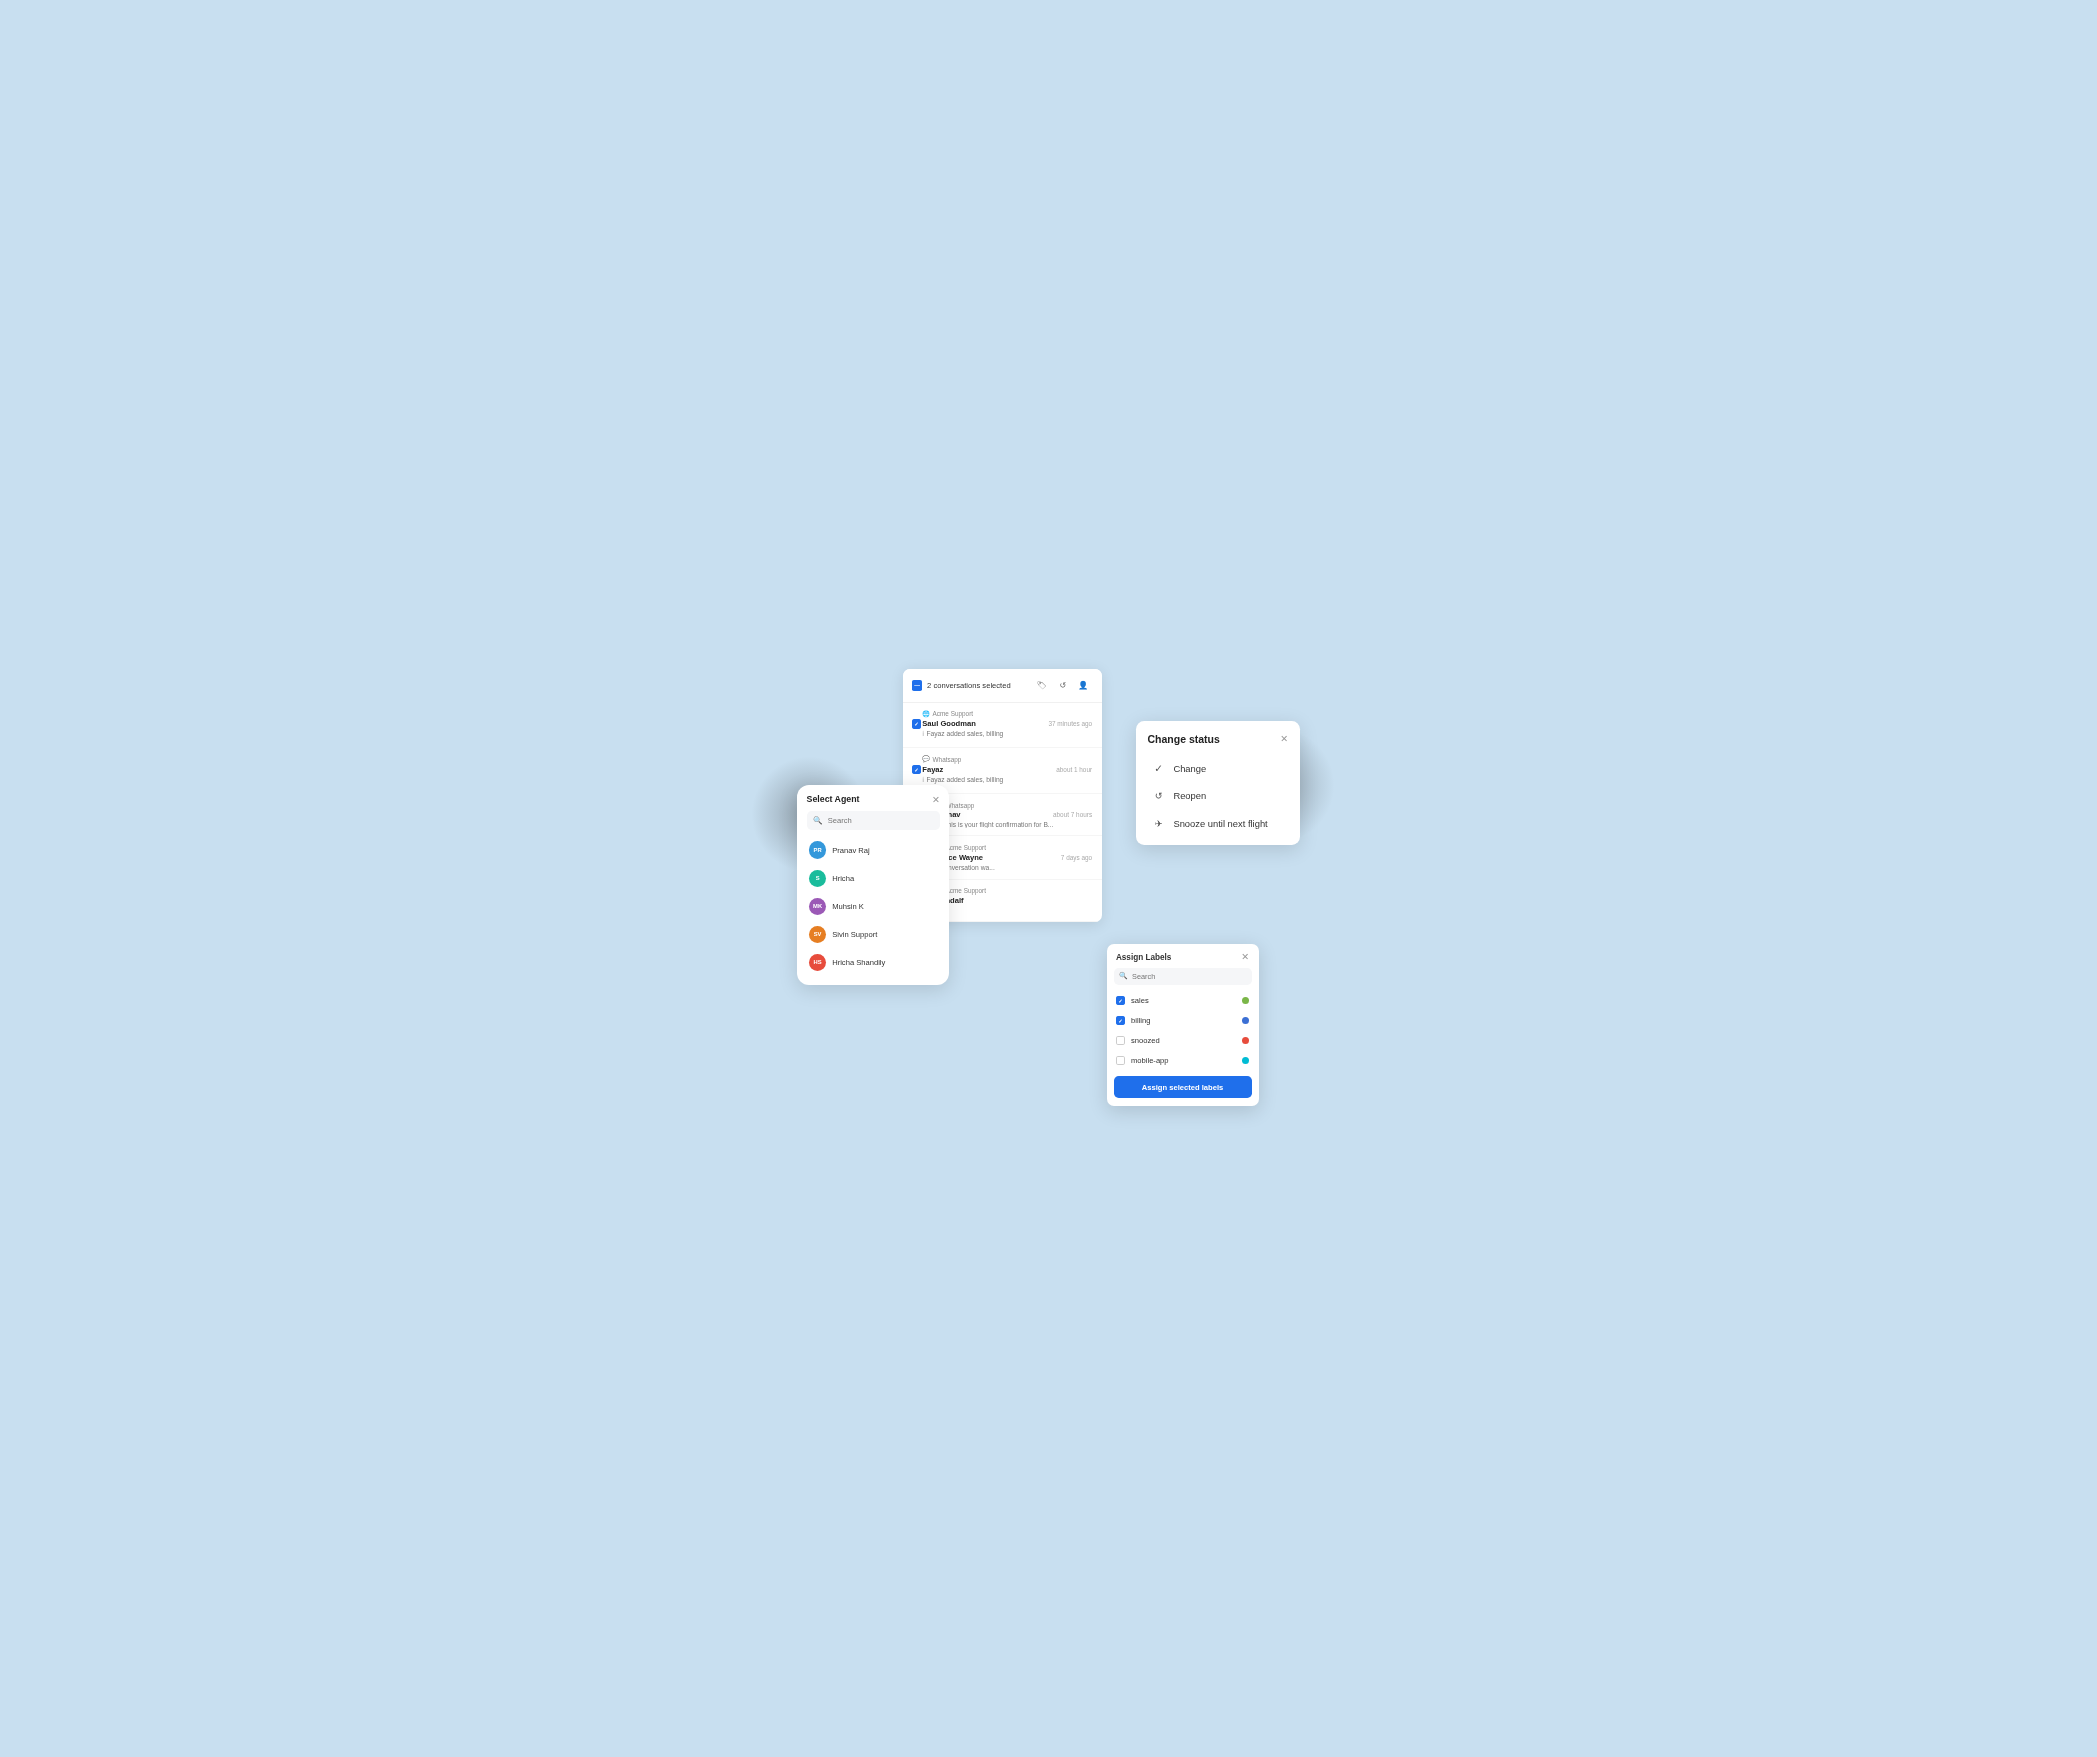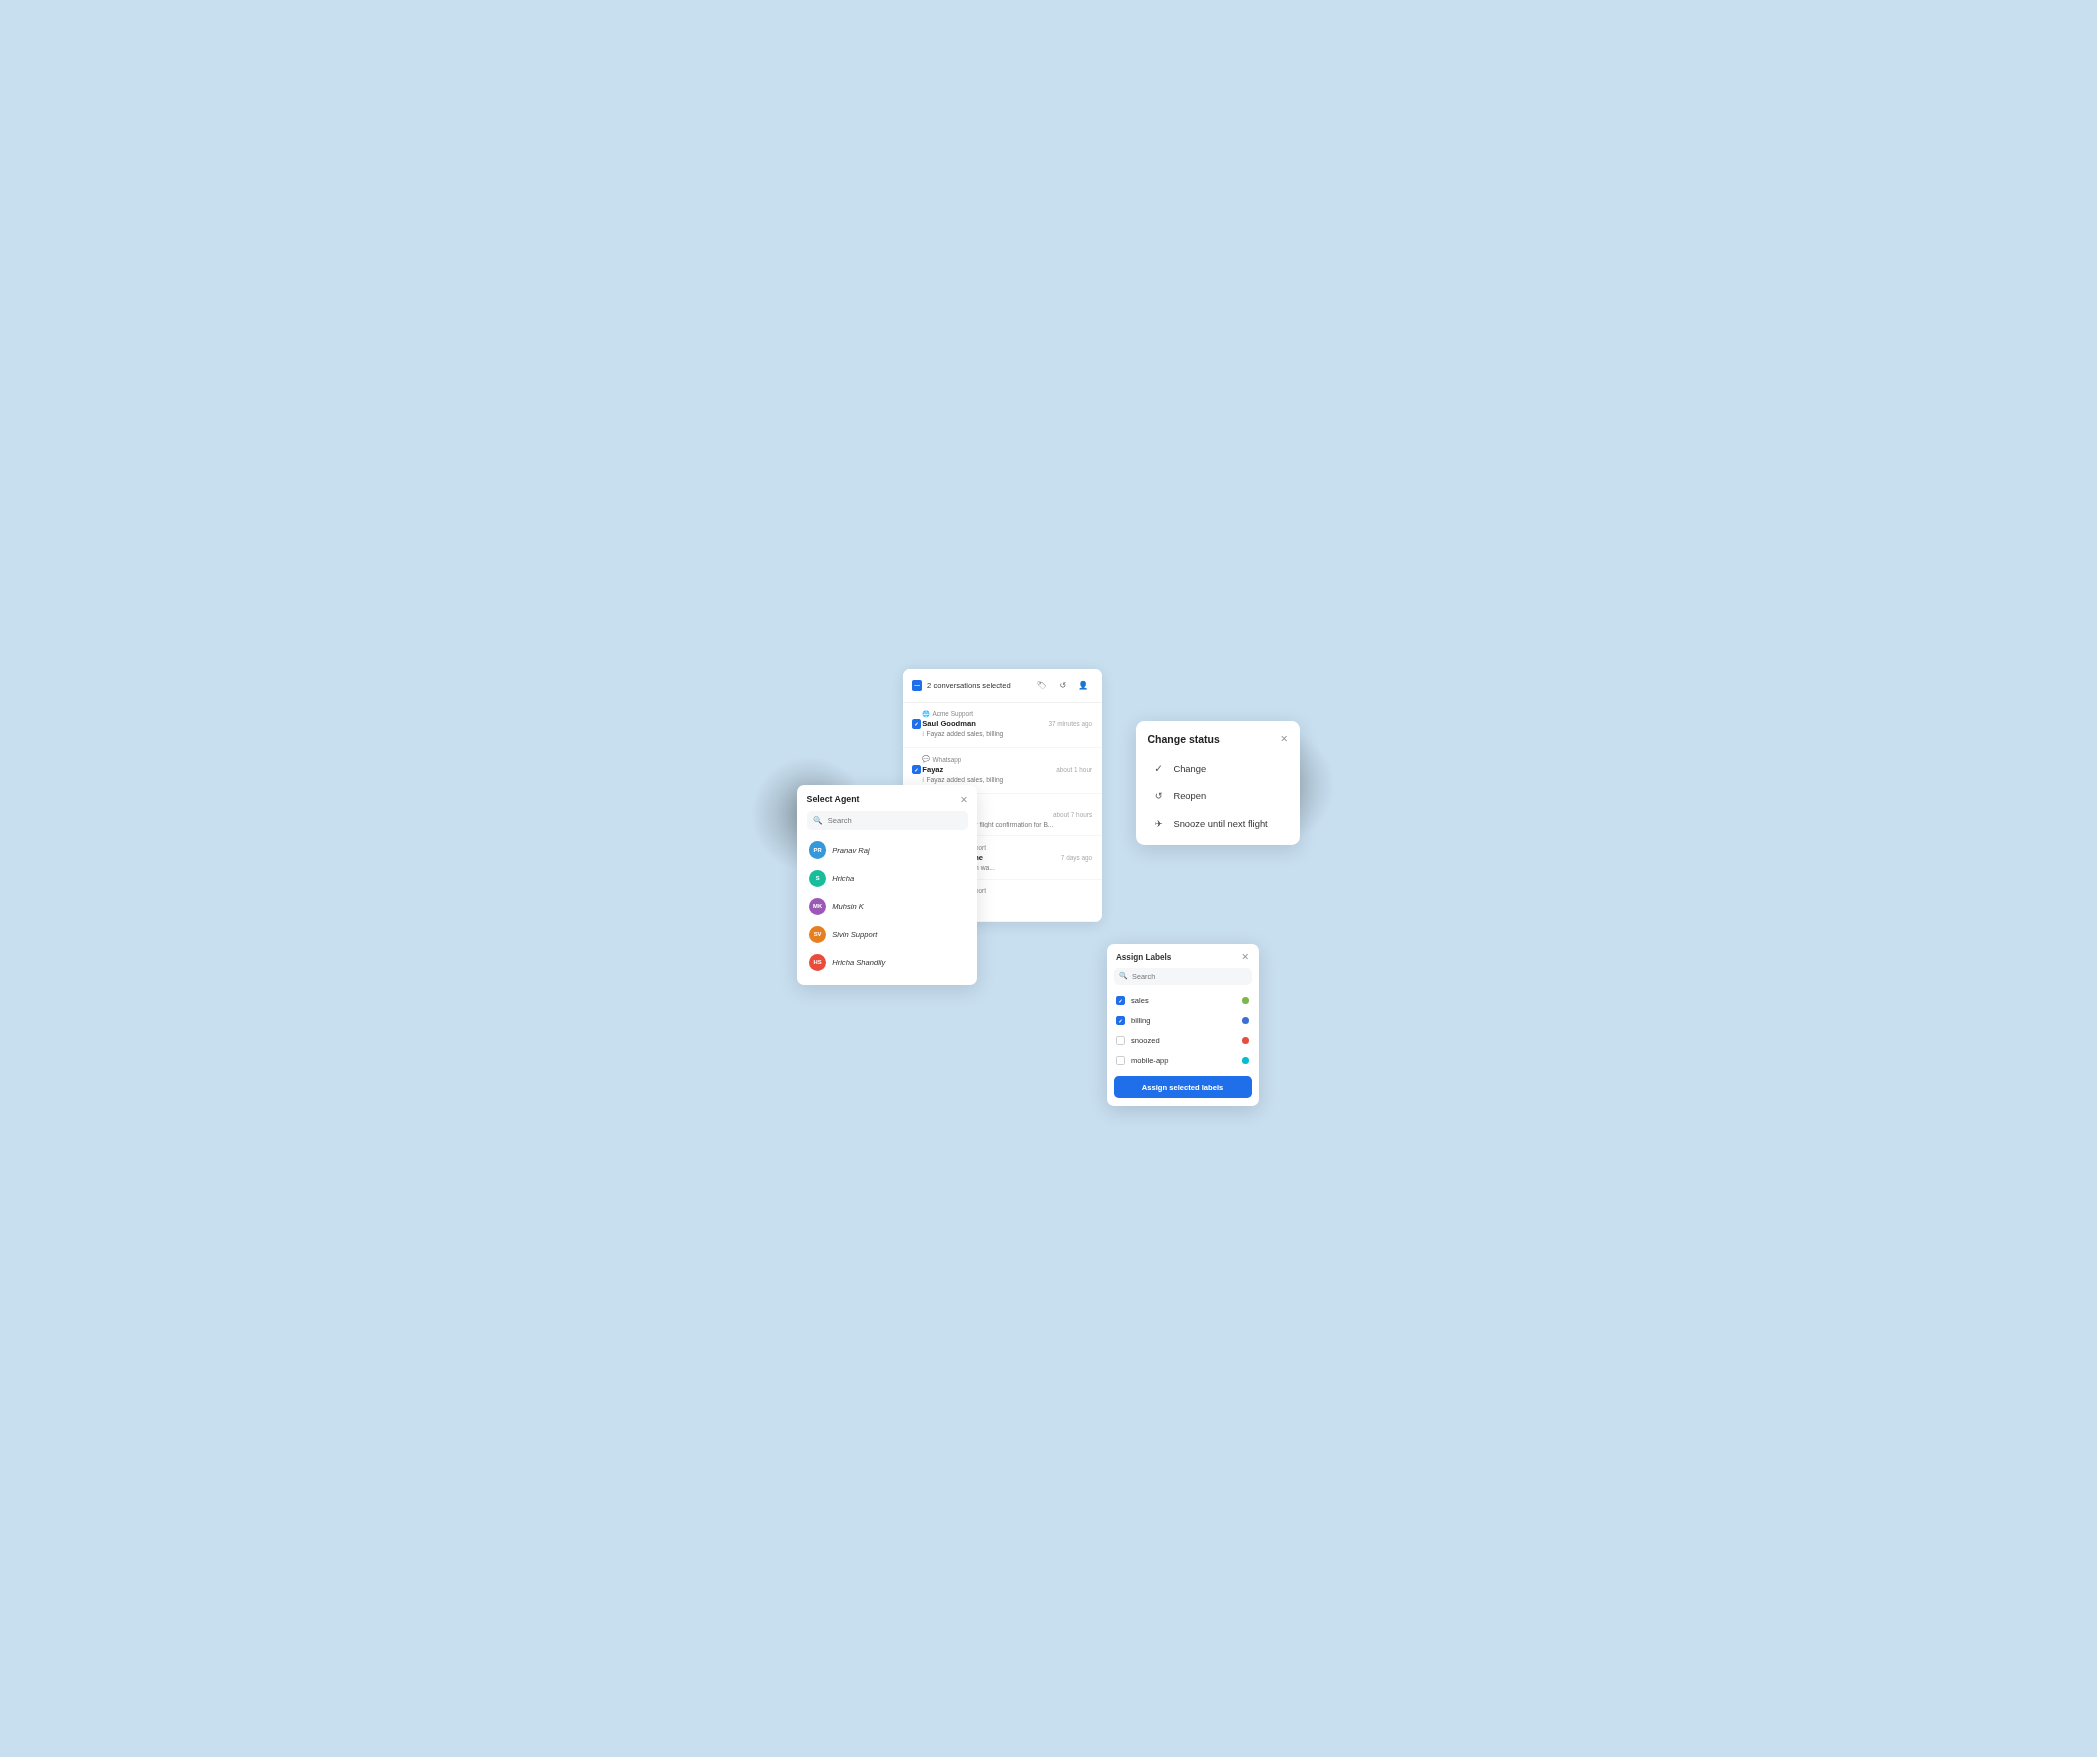--- a/index.html
+++ b/index.html
@@ -190,23 +190,23 @@
     }
 
     .globe-icon { color: #4488cc; }
     .whatsapp-icon { color: #25D366; }
 
     
     .select-agent-panel {
       position: absolute;
       top: 146px;
       left: 11.7px;
-      width: 180px;
+      width: 152px;
       background: #fff;
-      border-radius: 7px;
+      border-radius: 12px;
       box-shadow: 0 4.7px 18.7px rgba(0,0,0,0.13);
       z-index: 3;
       overflow: hidden;
       padding: 9.4px;
     }
 
     .panel-header {
       display: flex;
       justify-content: space-between;
       align-items: center;
@@ -279,21 +279,20 @@
       font-size: 5.8px;
       font-weight: 700;
       color: #fff;
       flex-shrink: 0;
     }
 
     .agent-name {
       font-size: 7.6px;
       color: #333;
       font-weight: 500;
-      font-style: italic;
     }
 
     
     .change-status-panel {
       position: absolute;
       top: 82px;
       right: 11.7px;
       width: 164px;
       background: #fff;
       border-radius: 8.2px;

